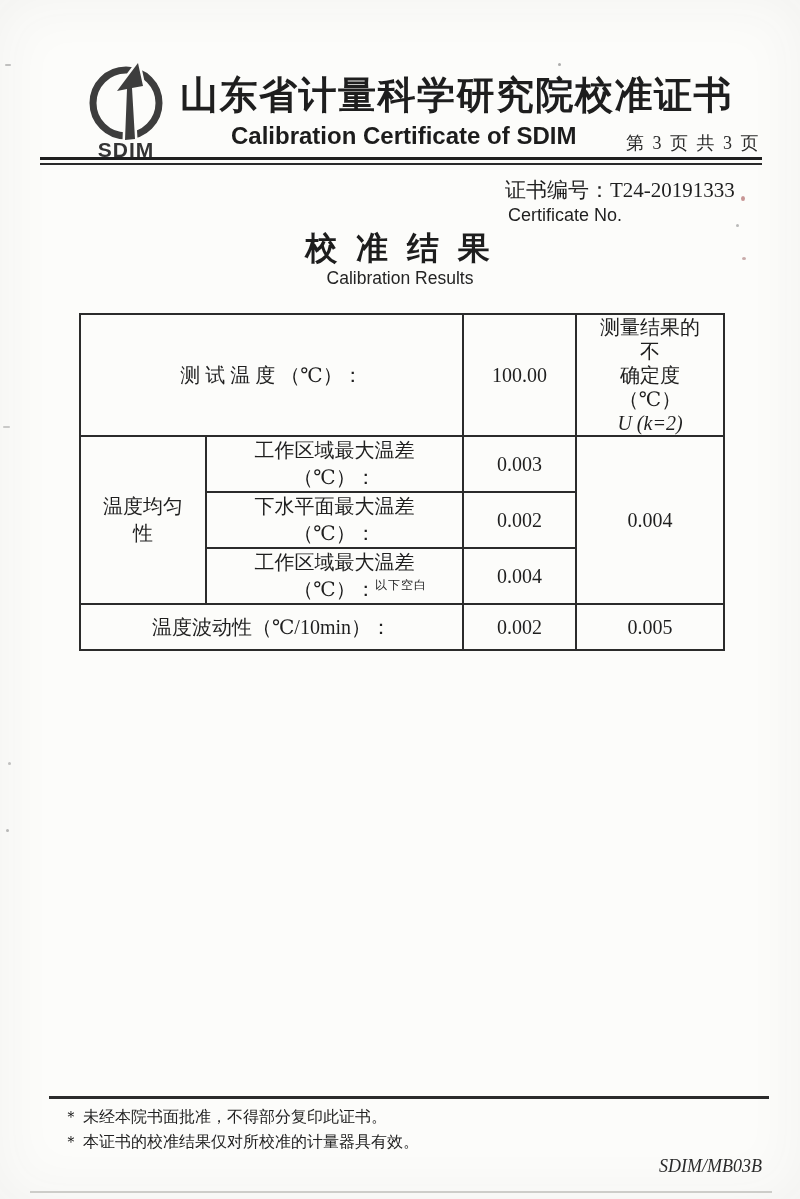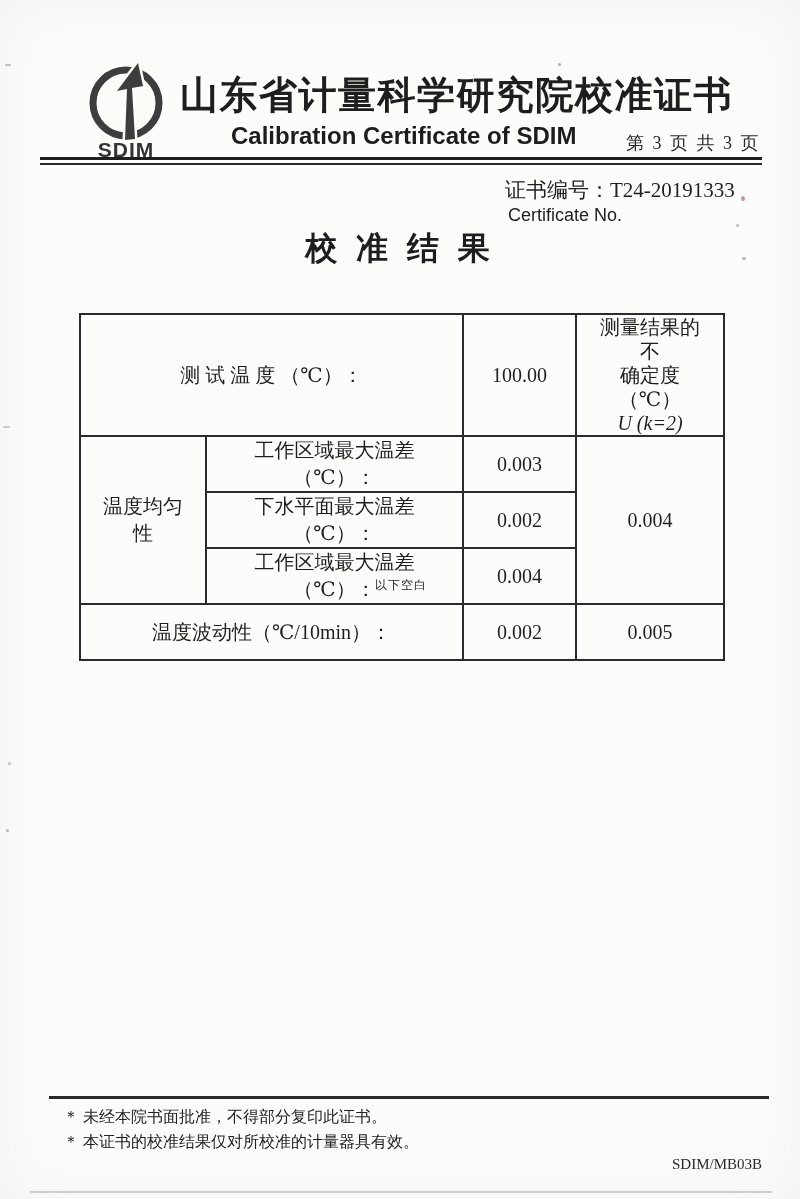--- a/index.html
+++ b/index.html
@@ -56,34 +56,34 @@
 
   
   table.results {
     position:absolute; left:79px; top:313px; width:644px;
     border-collapse:collapse; table-layout:fixed;
   }
   table.results td {
     border:2px solid #2b2b2b; text-align:center; vertical-align:middle;
     font-size:20px; color:#1f1f1f; padding:0 18px; overflow:hidden;
   }
-  tr.r1 { height:77px; } tr.r2,tr.r3,tr.r4 { height:46px; } tr.r5 { height:56px; }
+  tr.r1 { height:77px; } tr.r2,tr.r3,tr.r4 { height:46px; } tr.r5 { height:46px; }
   .unc-h div { line-height:24px; }
   .it { font-style:italic; }
 
   .below-note {
     left:79px; top:577px; width:644px; text-align:center;
     font-size:12px; letter-spacing:1px; color:#242424;
   }
 
   
   .footer-rule { left:49px; top:1096px; width:720px; height:3px; background:#2b2b2b; }
   .footnote { left:63px; font-size:16px; color:#222; white-space:nowrap; }
   .fn1 { top:1107px; } .fn2 { top:1132px; }
-  .doc-code { right:38px; top:1156px; font-size:15px; color:#2a2a2a; }
+  .doc-code { right:38px; top:1156px; font-size:18px; color:#2a2a2a;font-style:italic; }
   .bottom-faint { left:30px; top:1191px; width:742px; height:2px; background:#cdcdc9; }
 
   .speck { position:absolute; border-radius:50%; }
 </style>
 </head>
 <body>
 
 <div class="page">
 
   <div class="abs logo">
@@ -99,20 +99,21 @@
   <div class="abs title-en">Calibration Certificate of SDIM</div>
   <div class="abs page-info">第 3 页 共 3 页</div>
   <div class="abs header-rule"></div>
 
   <div class="abs cert-line">
     <span>证书编号：</span><span>T24-20191333</span>
   </div>
   <div class="abs cert-caption">Certificate No.</div>
 
   <div class="abs sec-zh">校 准 结 果</div>
+  <div class="abs sec-en">Calibration Results</div>
 
   <table class="results">
     <colgroup>
       <col style="width:126px">
         <col style="width:257px">
         <col style="width:113px">
         <col style="width:148px">
     </colgroup>
     <tbody>
       <tr class="r1">

